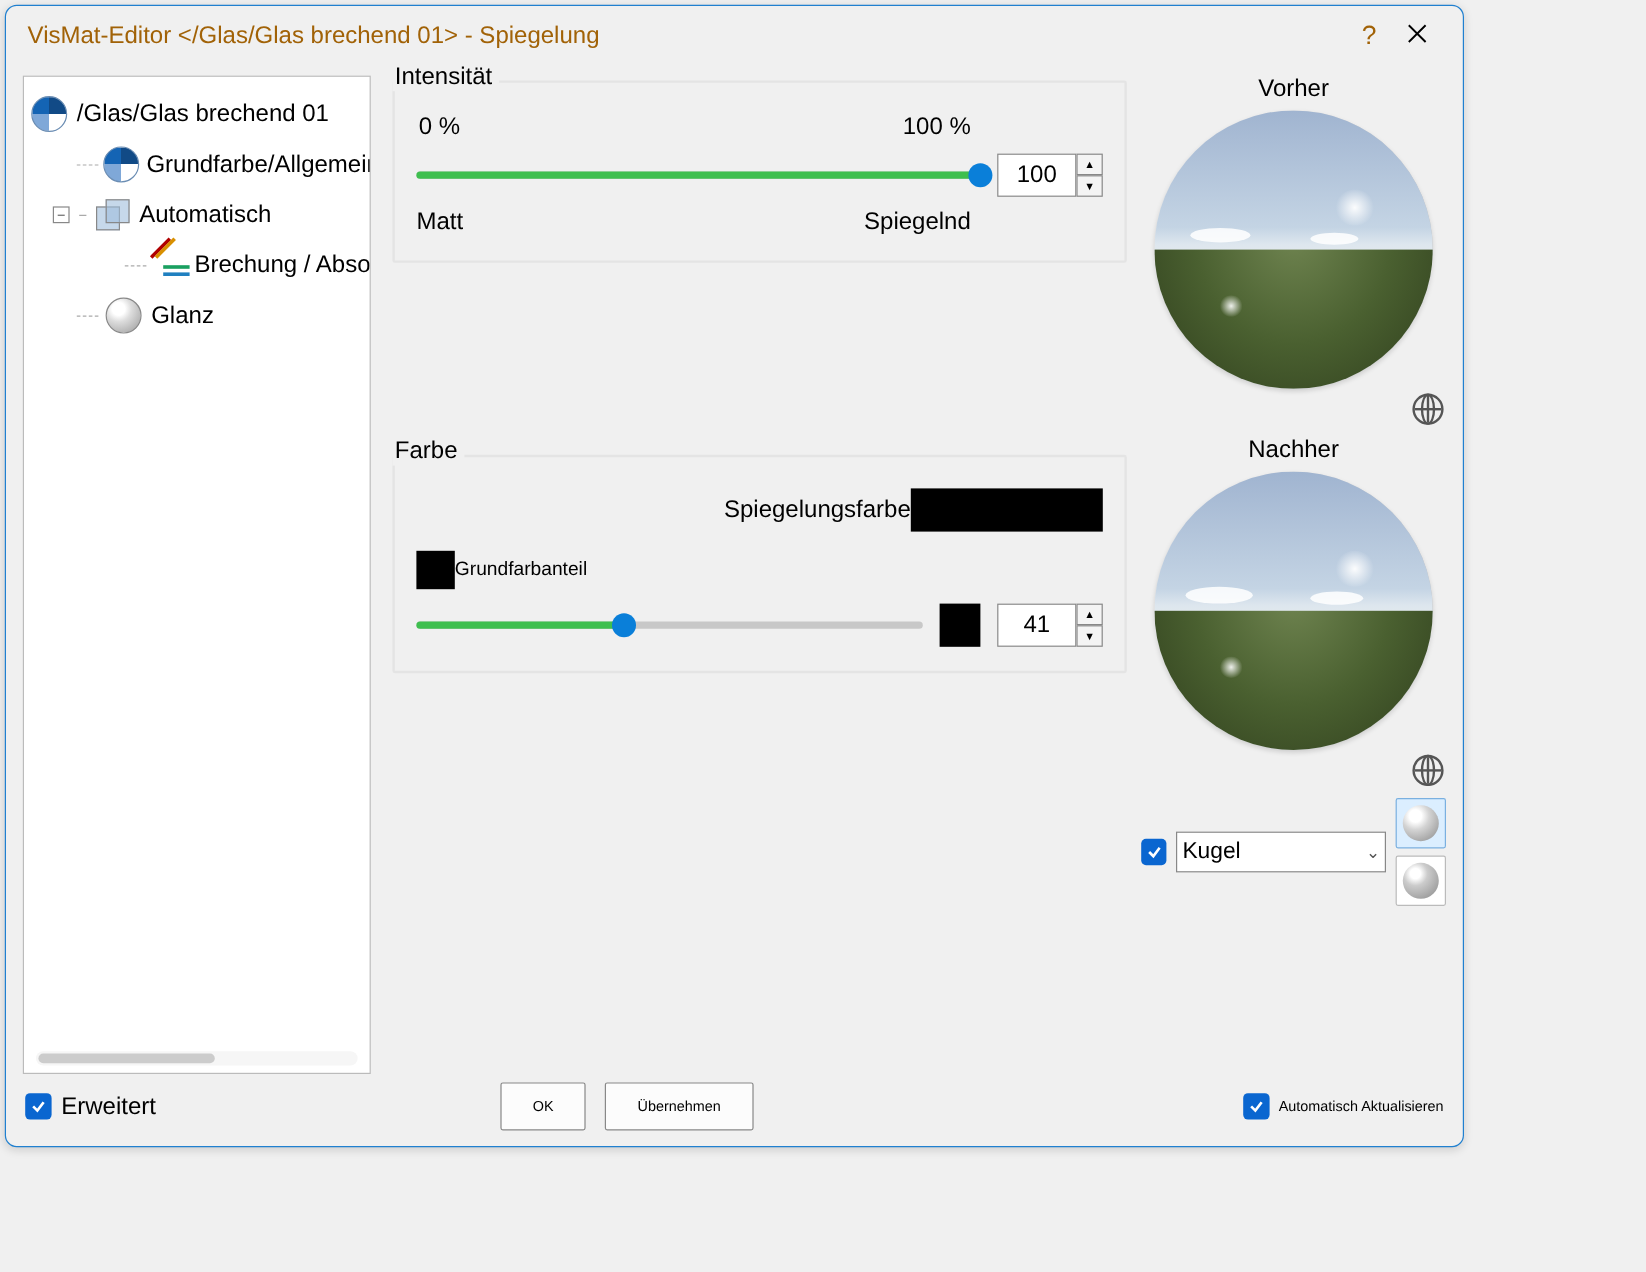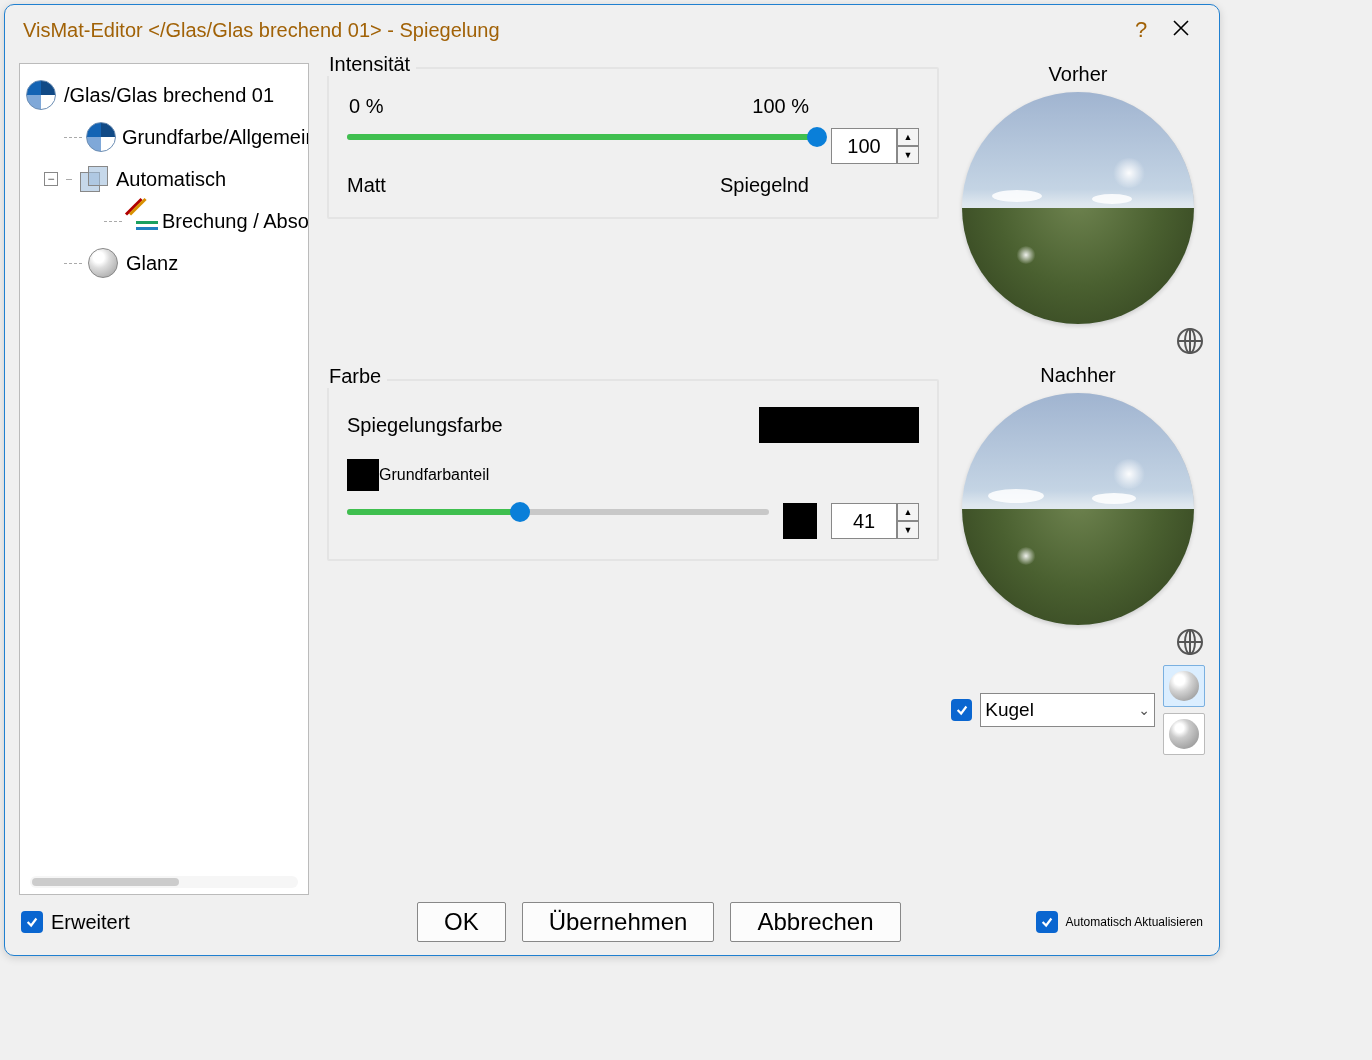--- a/index.html
+++ b/index.html
@@ -49,33 +49,33 @@
 .spiegel-icon .b3 { background: #1aa060; top: 12px; left: 10px; }
 .spiegel-icon .b4 { background: #2080c0; top: 18px; left: 10px; }
 .glanz-icon { width: 30px; height: 30px; border-radius: 50%; background: radial-gradient(circle at 35% 30%, #fff 0 20%, #ddd 40%, #999 100%); border: 1px solid #888; }
 
 
 .group { border: 2px solid #e4e4e4; border-radius: 2px; padding: 26px 18px 20px 18px; margin-top: 4px; position: relative; background: #f0f0f0; }
 .group .legend { position: absolute; top: -16px; left: -2px; background: #f0f0f0; padding: 0 6px 0 2px; font-size: 20px; }
 
 
 .slider-labels { display: flex; justify-content: space-between; font-size: 20px; margin-bottom: 10px; padding: 0 2px 0 2px; }
-.slider-row { display: flex; gap: 14px; }
+.slider-row { display: flex; align-items: center; gap: 14px; }
 .slider { flex: 1; height: 18px; position: relative; display: flex; align-items: center; }
 .slider .track { position: absolute; left: 0; right: 0; height: 6px; background: #c8c8c8; border-radius: 3px; }
 .slider .fill { position: absolute; left: 0; height: 6px; background: #3fbf4f; border-radius: 3px; }
 .slider .thumb { position: absolute; width: 20px; height: 20px; background: #0a7fd9; border-radius: 50%; top: -1px; transform: translateX(-50%); }
 .spin { display: flex; align-items: stretch; }
 .spin input { width: 66px; height: 36px; border: 1px solid #888; font-size: 20px; text-align: center; background: #fff; }
 .spin .btns { display: flex; flex-direction: column; }
 .spin .btns button { width: 22px; height: 18px; border: 1px solid #888; background: #f4f4f4; font-size: 9px; line-height: 1; cursor: pointer; display:flex; align-items:center; justify-content:center; }
 .slider-bottom-labels { display: flex; justify-content: space-between; font-size: 20px; margin-top: 10px; }
 
 
-.color-row { display: flex; align-items: center; justify-content: space-between; margin-bottom: 16px; }
+.color-row { display: flex; align-items: center; justify-content: flex-end; margin-bottom: 16px; }
 .color-row .label { font-size: 20px; }
 .swatch-lg { width: 160px; height: 36px; background: #000; }
 .swatch-sm { width: 32px; height: 32px; background: #000; }
 .swatch-md { width: 34px; height: 36px; background: #000; }
 
 
 .preview-title { font-size: 20px; margin-bottom: 6px; }
 .sphere { width: 232px; height: 232px; border-radius: 50%; position: relative; overflow: hidden; box-shadow: inset -20px -20px 40px rgba(0,0,0,0.25), 0 2px 4px rgba(0,0,0,0.15); }
 .sphere .sky { position: absolute; inset: 0; background: linear-gradient(#a0b4d0 0%, #c4d4e4 42%, #dde6ee 48%, #e0e8ee 50%); }
 .sphere .ground { position: absolute; left:0; right:0; bottom:0; height: 50%; background: radial-gradient(ellipse at 50% -10%, #6f8450 0%, #4a6030 50%, #2e3d1c 100%); }
@@ -100,21 +100,21 @@
 .thumb-btn.scene { border-color:#bbb; background:#fff; }
 .thumb-btn.scene .mini-sphere { background: radial-gradient(circle at 35% 30%, #fff 0 15%, #ccc 35%, #888 100%);}
 .thumb-btn.scene .bg { position:absolute; width:42px; height:42px; background: linear-gradient(#4a8fe0 0 55%, #3b7a2c 55% 100%); z-index:-1;}
 .thumb-btn.scene { position:relative; overflow:hidden; }
 .thumb-stack { display:flex; flex-direction:column; gap:6px; }
 
 
 .footer { position: absolute; bottom: 10px; left: 16px; right: 16px; display: flex; align-items: center; height: 46px; }
 .footer .left { display:flex; gap:8px; font-size:20px; }
 .footer .buttons { position:absolute; left:396px; display:flex; gap:16px; }
-.footer .buttons button { height: 40px; border: 1px solid #888; background: #fcfcfc; font-size: 24px; padding: 0 26px; border-radius:2px; cursor:pointer; }
+.footer .buttons button { height: 40px; border: 1px solid #888; background: #fcfcfc; font-size: 12px; padding: 0 26px; border-radius:2px; cursor:pointer; }
 .footer .right { margin-left:auto; display:flex; align-items:center; gap:8px; font-size:12px; }
 </style>
 </head>
 <body>
 
 <div class="window">
 
   <div class="titlebar">
     <div class="title">VisMat-Editor   &lt;/Glas/Glas brechend 01&gt; - Spiegelung</div>
     <div class="help">?</div>
@@ -290,21 +290,20 @@
       <div class="checkbox">
         <svg viewBox="0 0 16 16">
             <path d="M3 8 L7 12 L13 4" stroke="#fff" stroke-width="2.5" fill="none"></path>
           </svg>
       </div>
       <span>Erweitert</span>
     </div>
     <div class="buttons">
       <button>OK</button>
       <button>Übernehmen</button>
-      <button>Abbrechen</button>
     </div>
     <div class="right">
       <div class="checkbox">
         <svg viewBox="0 0 16 16">
             <path d="M3 8 L7 12 L13 4" stroke="#fff" stroke-width="2.5" fill="none"></path>
           </svg>
       </div>
       <span>Automatisch Aktualisieren</span>
     </div>
   </div>

